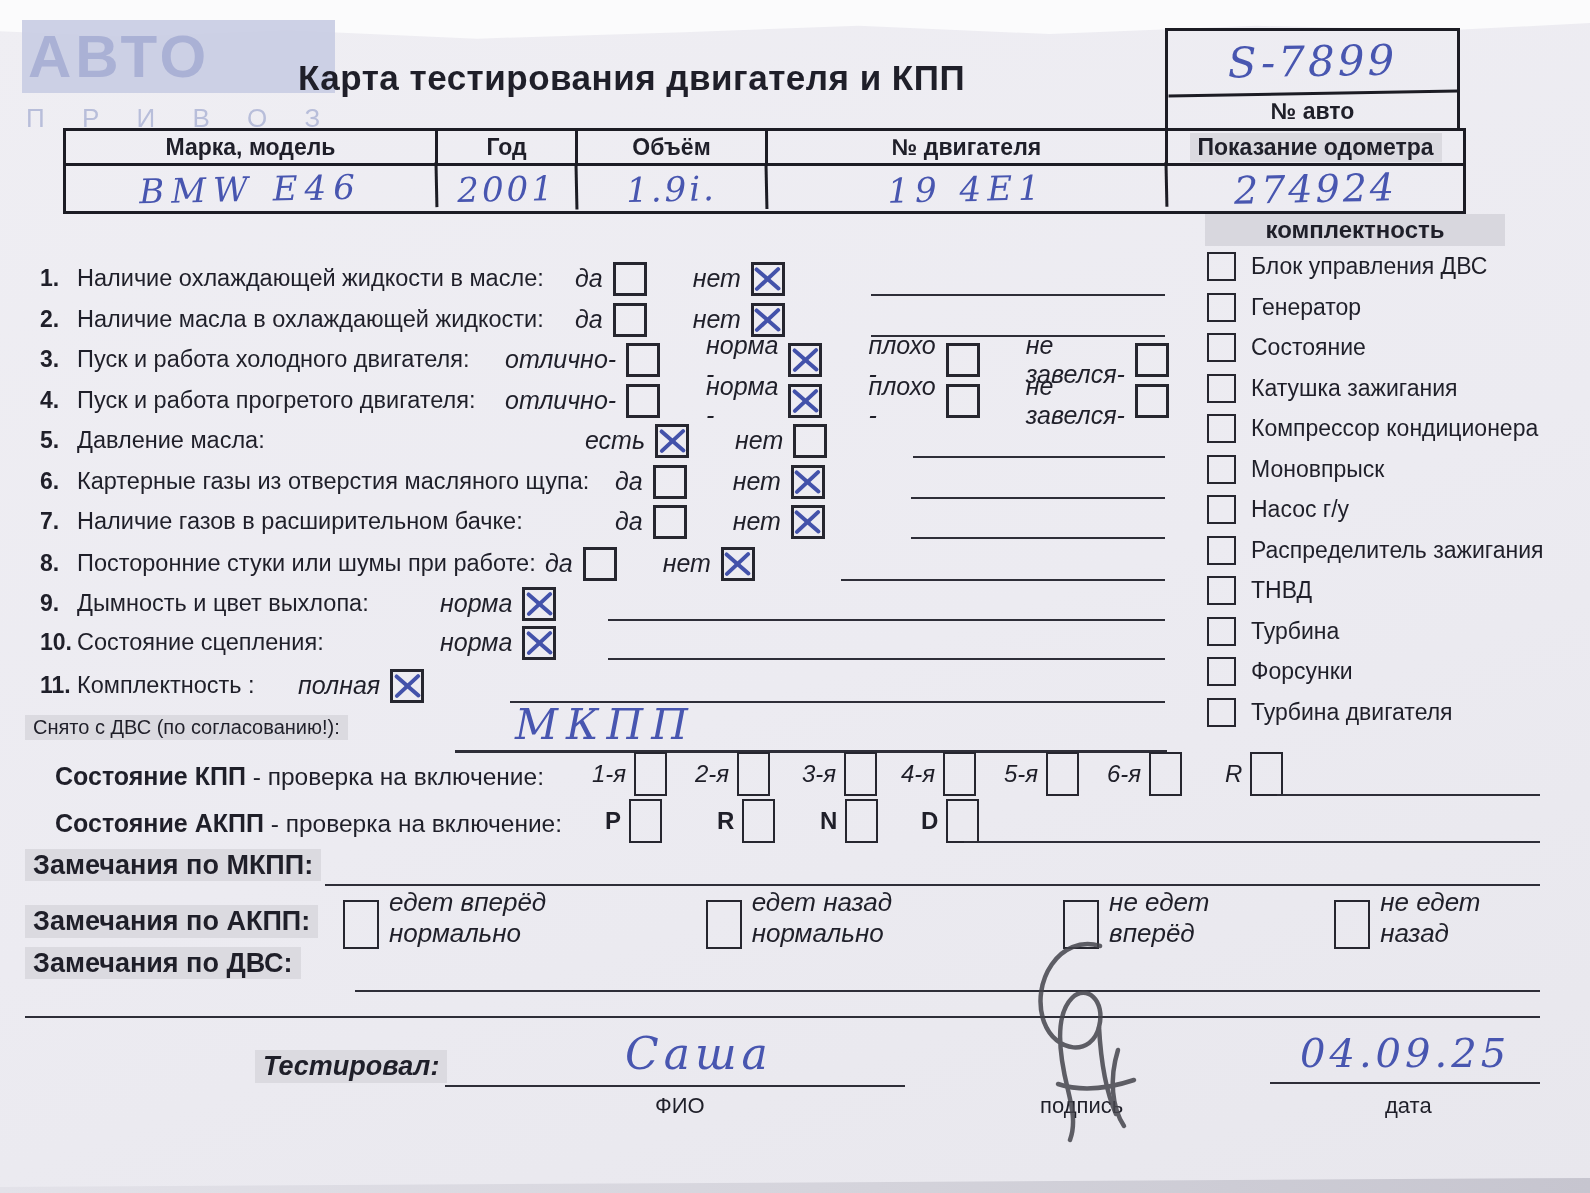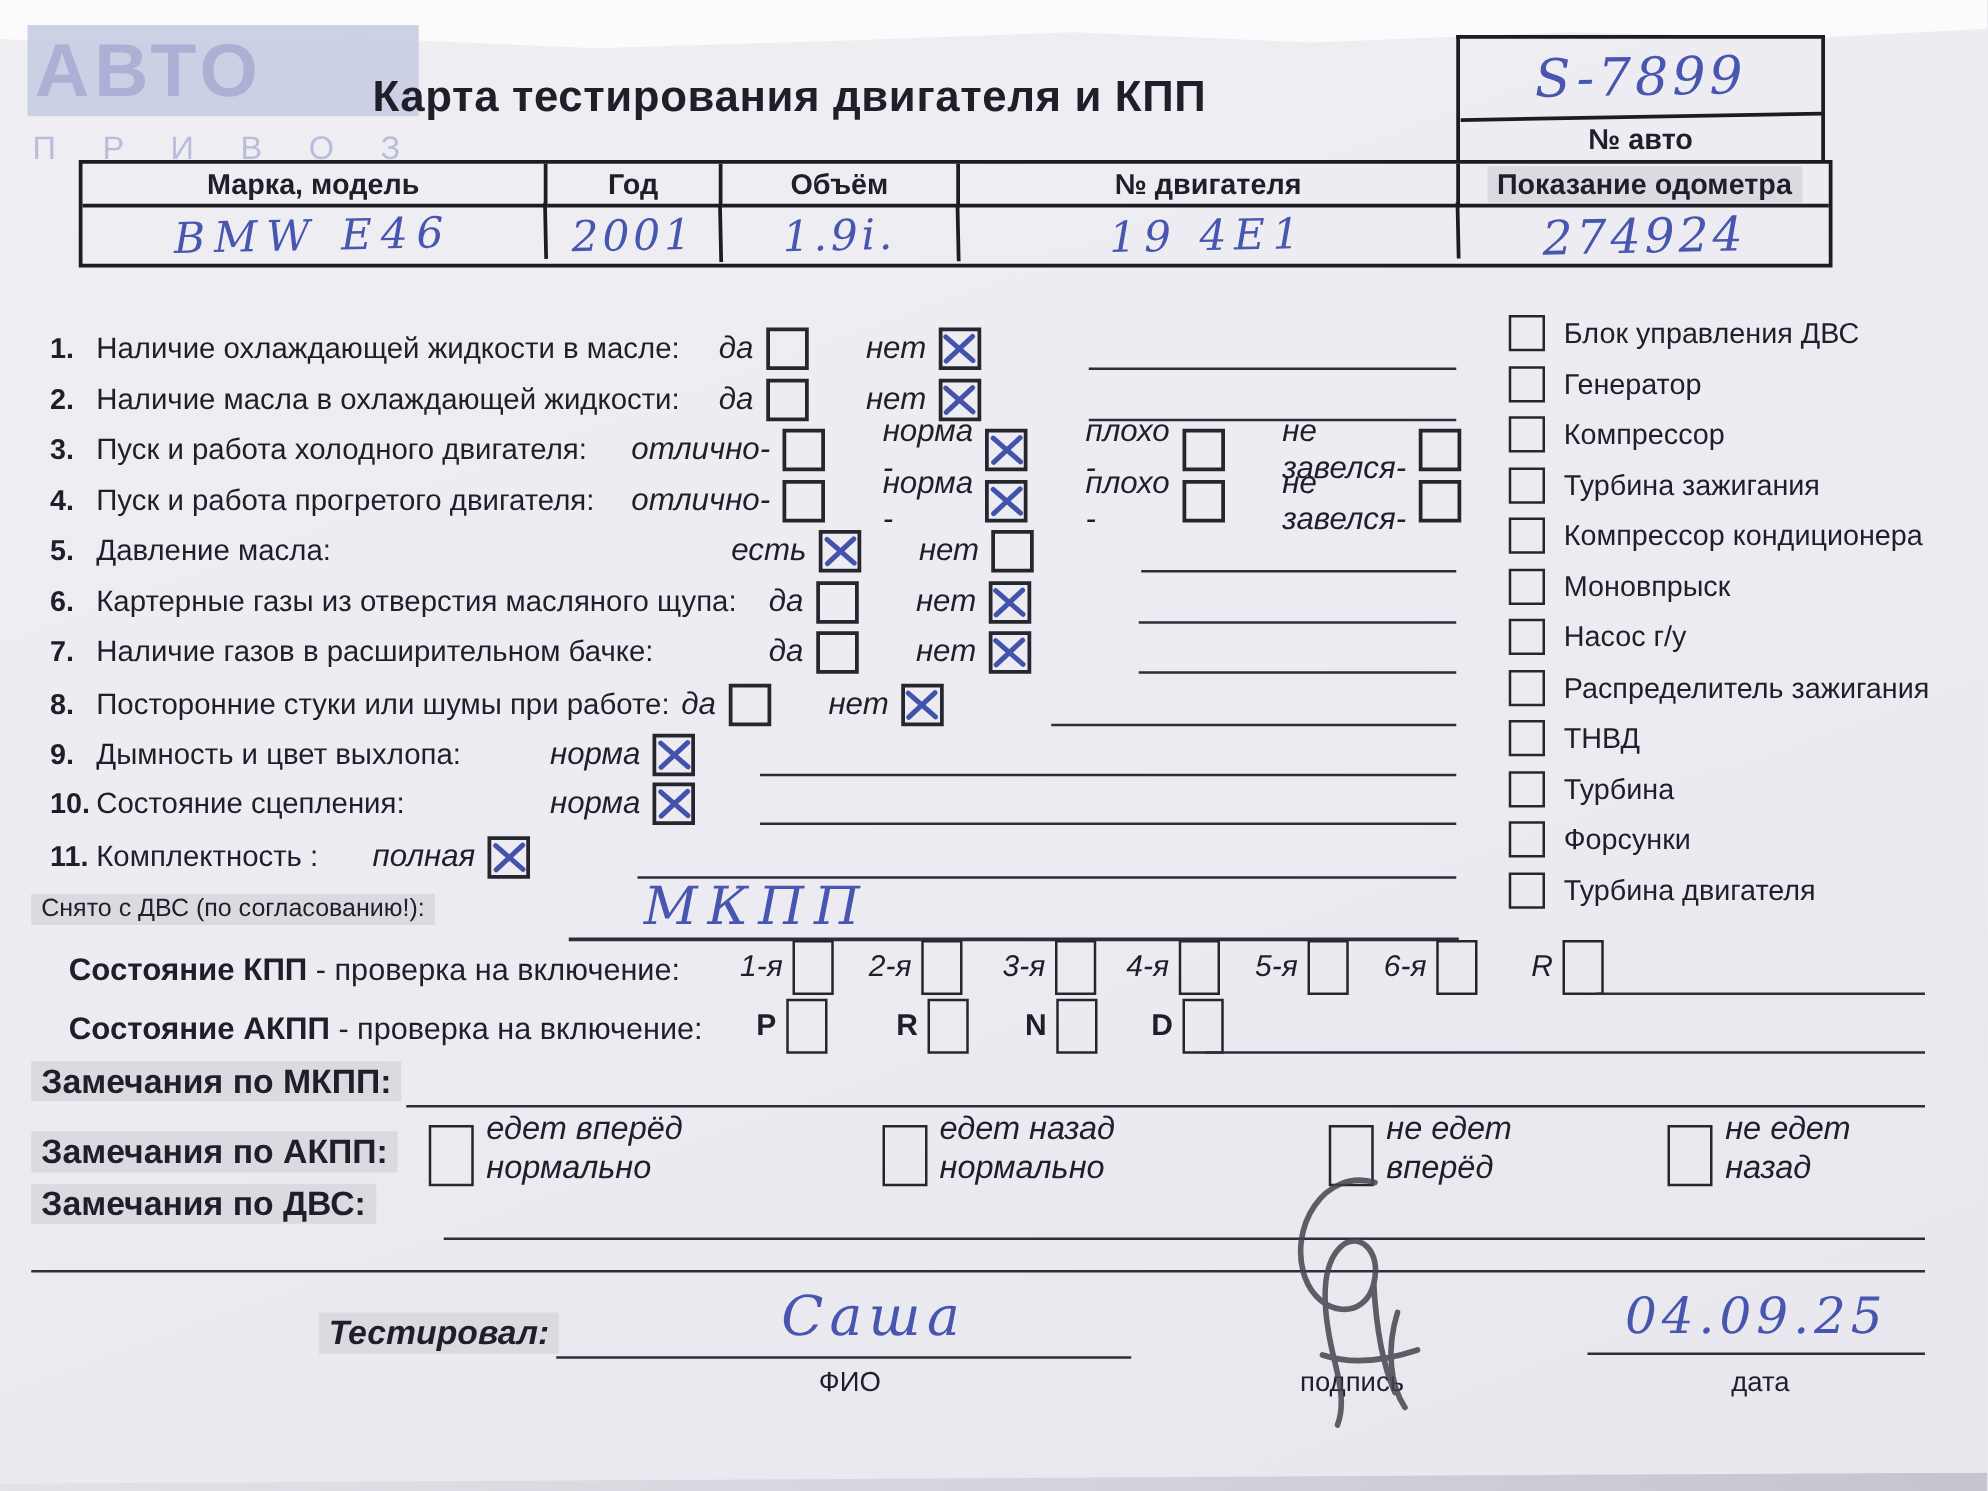--- a/index.html
+++ b/index.html
@@ -145,40 +145,41 @@
     <div class="t-cell t-head">
         <span class="hl">Показание одометра</span>
       </div>
     <div class="t-cell t-val hw last-row" style="letter-spacing:7px">BMW E46</div>
     <div class="t-cell t-val hw last-row">2001</div>
     <div class="t-cell t-val hw last-row">1.9i.</div>
     <div class="t-cell t-val hw last-row" style="letter-spacing:6px">19 4E1</div>
     <div class="t-cell t-val hw last-row" style="font-size:38px">274924</div>
   </div>
 
+  <div class="equip-header">комплектность</div>
   <div class="equip">
 
       <div class="eq-item">
         <div class="cb cb-sm"></div>
         <span>Блок управления ДВС</span>
       </div>
 
       <div class="eq-item">
         <div class="cb cb-sm"></div>
         <span>Генератор</span>
       </div>
 
       <div class="eq-item">
         <div class="cb cb-sm"></div>
-        <span>Компрессор</span>
-      </div>
-
-      <div class="eq-item">
-        <div class="cb cb-sm"></div>
-        <span>Турбина зажигания</span>
+        <span>Состояние</span>
+      </div>
+
+      <div class="eq-item">
+        <div class="cb cb-sm"></div>
+        <span>Катушка зажигания</span>
       </div>
 
       <div class="eq-item">
         <div class="cb cb-sm"></div>
         <span>Компрессор кондиционера</span>
       </div>
 
       <div class="eq-item">
         <div class="cb cb-sm"></div>
         <span>Моновпрыск</span>

